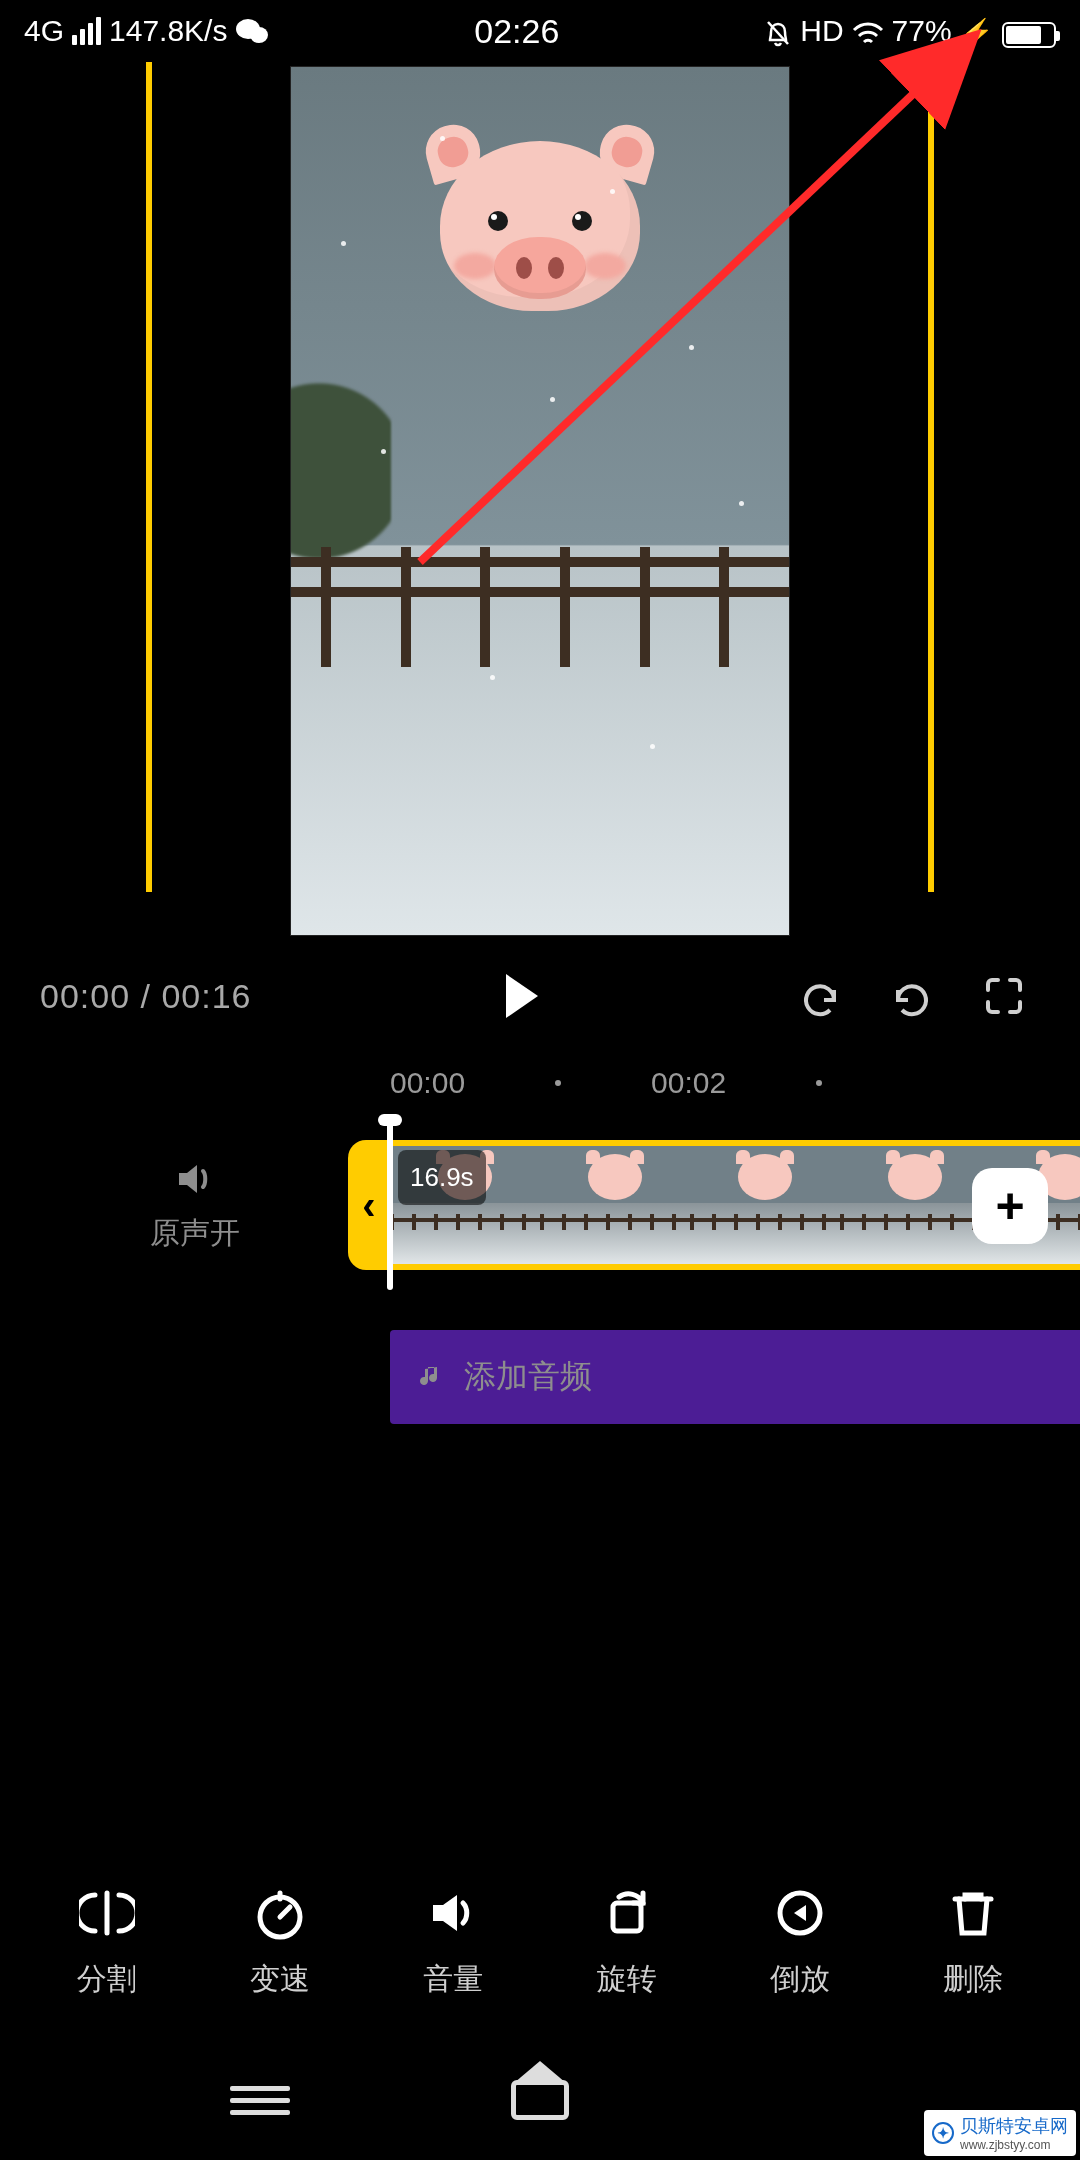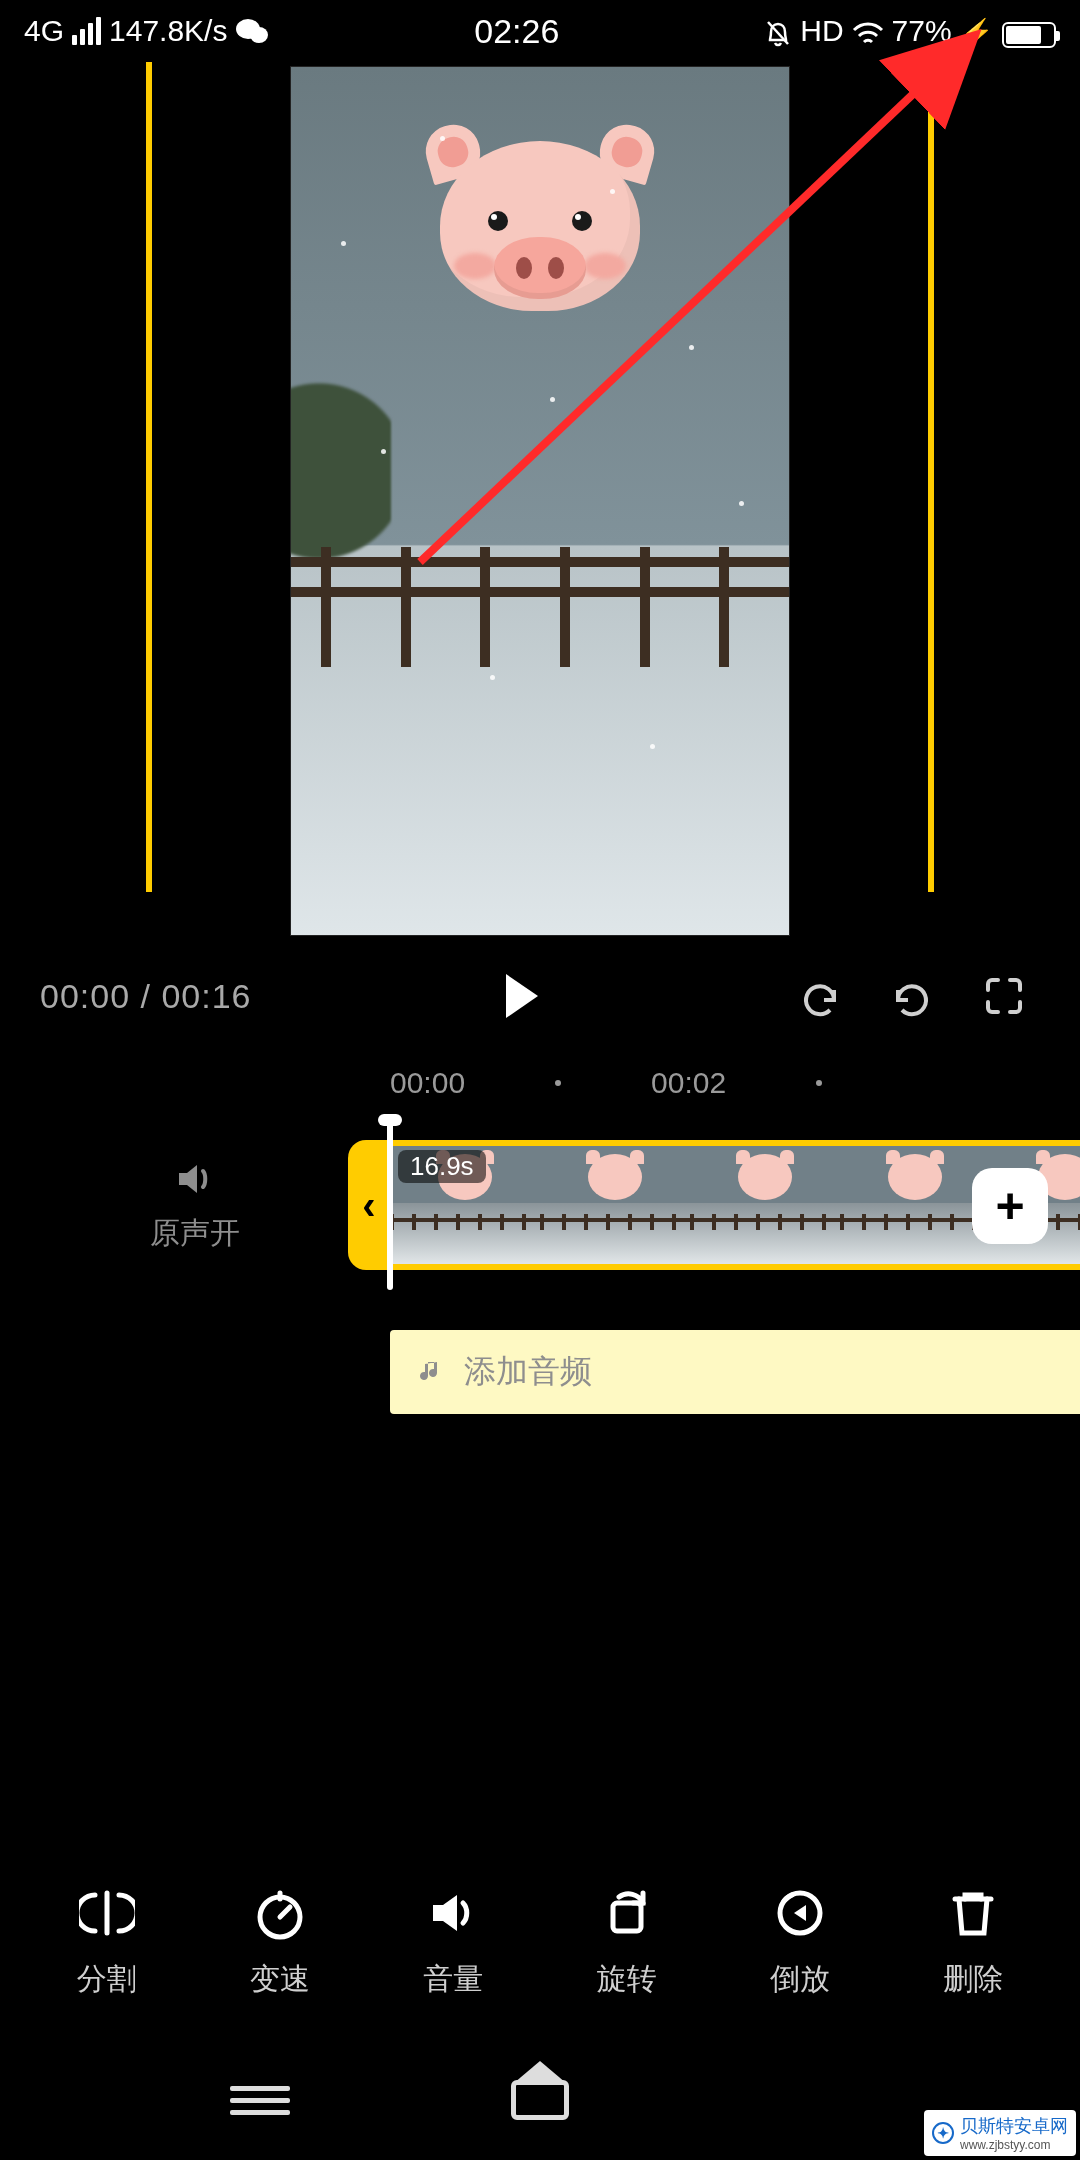--- a/index.html
+++ b/index.html
@@ -72,27 +72,27 @@
   .sound-col .lbl { font-size:30px; }
   .clip-handle { position:absolute; left:348px; top:0; width:42px; height:130px; background:#ffcc00; border-radius:18px 0 0 18px; display:flex; align-items:center; justify-content:center; }
   .clip-handle .chev { color:#000; font-size:40px; font-weight:700; }
   .clip-strip { position:absolute; left:390px; top:0; right:0; height:130px; display:flex; border-top:6px solid #ffcc00; border-bottom:6px solid #ffcc00; background:#000; overflow:hidden; }
   .thumb { width:150px; height:100%; background:#718088; position:relative; flex:0 0 auto; }
   .thumb .mini-pig{position:absolute;left:50%;top:8px;transform:translateX(-50%);width:54px;height:46px;background:#f7c8bf;border-radius:50%;}
   .thumb .mini-pig::before,.thumb .mini-pig::after{content:"";position:absolute;width:14px;height:14px;background:#f7c8bf;border-radius:40% 40% 40% 4%;top:-4px;}
   .thumb .mini-pig::before{left:-2px}.thumb .mini-pig::after{right:-2px;transform:scaleX(-1);}
   .thumb .mini-snow{position:absolute;left:0;right:0;bottom:0;height:52%;background:linear-gradient(#8a9499, #e1e6e8);}
   .thumb .mini-fence{position:absolute;left:0;right:0;bottom:34px;height:16px;background:repeating-linear-gradient(90deg,#3d2e22 0 4px, transparent 4px 22px), linear-gradient(#3d2e22,#3d2e22); background-size:auto, 100% 4px; background-position:0 0, 0 4px; background-repeat:repeat-x,no-repeat;}
-  .duration-badge { position:absolute; left:398px; top:10px; background:rgba(0,0,0,.55); color:#fff; font-size:26px; padding:1px 12px; border-radius:8px; z-index:3; }
+  .duration-badge { position:absolute; left:398px; top:10px; background:rgba(0,0,0,.55); color:#fff; font-size:26px; padding:12px 12px; border-radius:8px; z-index:3; }
   .playhead { position:absolute; left:387px; top:-20px; width:6px; height:170px; background:#fff; border-radius:3px; z-index:4; }
   .playhead::before{content:"";position:absolute;left:-9px;top:-6px;width:24px;height:12px;background:#fff;border-radius:6px;}
   .add-btn { position:absolute; right:32px; top:28px; width:76px; height:76px; background:#fff; border-radius:20px; display:flex; align-items:center; justify-content:center; color:#000; font-size:50px; font-weight:700; z-index:5; cursor:pointer; }
 
   
-  .audio-lane { margin: 20px 0 0 390px; height:84px; background:#fef9c3; display:flex; align-items:center; padding-left:28px; gap:18px; color:#8e8e8e; font-size:32px; border-radius:4px 0 0 4px; cursor:pointer; }
+  .audio-lane { margin: 20px 0 0 390px; height:94px; background:#4c1d95; display:flex; align-items:center; padding-left:28px; gap:18px; color:#8e8e8e; font-size:32px; border-radius:4px 0 0 4px; cursor:pointer; }
 
   
   .bottom-tools { position:absolute; left:0; right:0; bottom:160px; display:flex; justify-content:space-around; padding:0 20px; }
   .tool { display:flex; flex-direction:column; align-items:center; gap:18px; color:#e8e8e8; cursor:pointer; width:140px; }
   .tool .ic { height:56px; display:flex; align-items:center; justify-content:center; }
   .tool .lbl { font-size:30px; color:#cfcfcf; }
 
   
   .navbar { position:absolute; left:0; right:0; bottom:0; height:120px; display:flex; align-items:center; justify-content:space-around; padding:0 120px; }
   .nav-btn { width:120px; height:72px; display:flex; align-items:center; justify-content:center; cursor:pointer; }

